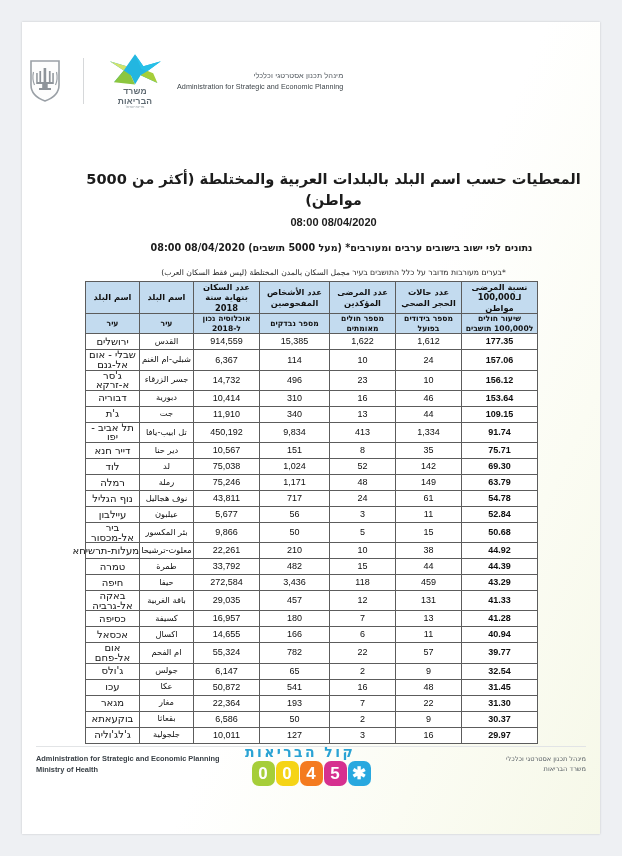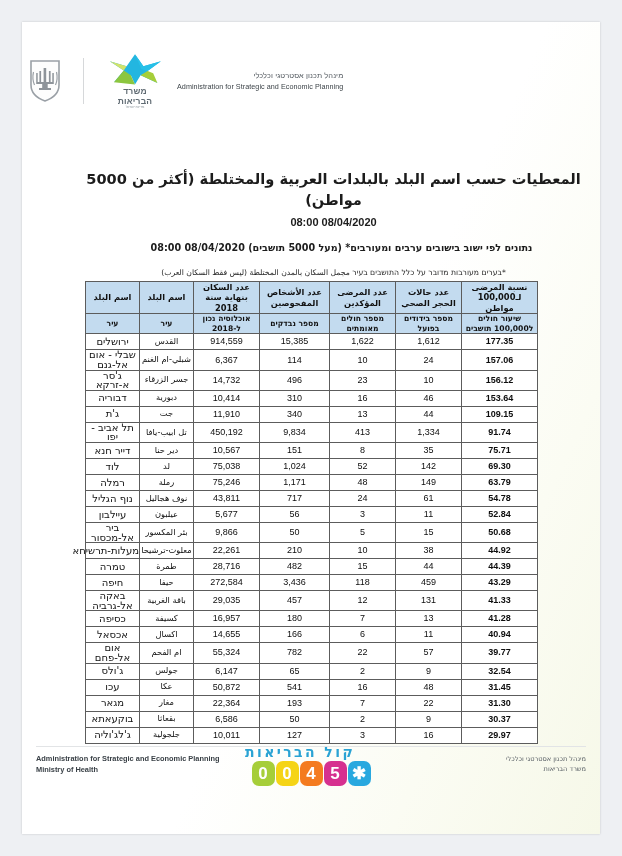--- a/index.html
+++ b/index.html
@@ -380,21 +380,21 @@
             <td class="c-num">210</td>
             <td class="c-num">22,261</td>
             <td class="c-ar">معلوت-ترشيحا</td>
             <td class="c-he">מעלות-תרשיחא</td>
           </tr>
           <tr>
             <td class="c-num c-rate">44.39</td>
             <td class="c-num">44</td>
             <td class="c-num">15</td>
             <td class="c-num">482</td>
-            <td class="c-num">28,716</td>
+            <td class="c-num">33,792</td>
             <td class="c-ar">طمرة</td>
             <td class="c-he">טמרה</td>
           </tr>
           <tr>
             <td class="c-num c-rate">43.29</td>
             <td class="c-num">459</td>
             <td class="c-num">118</td>
             <td class="c-num">3,436</td>
             <td class="c-num">272,584</td>
             <td class="c-ar">حيفا</td>

